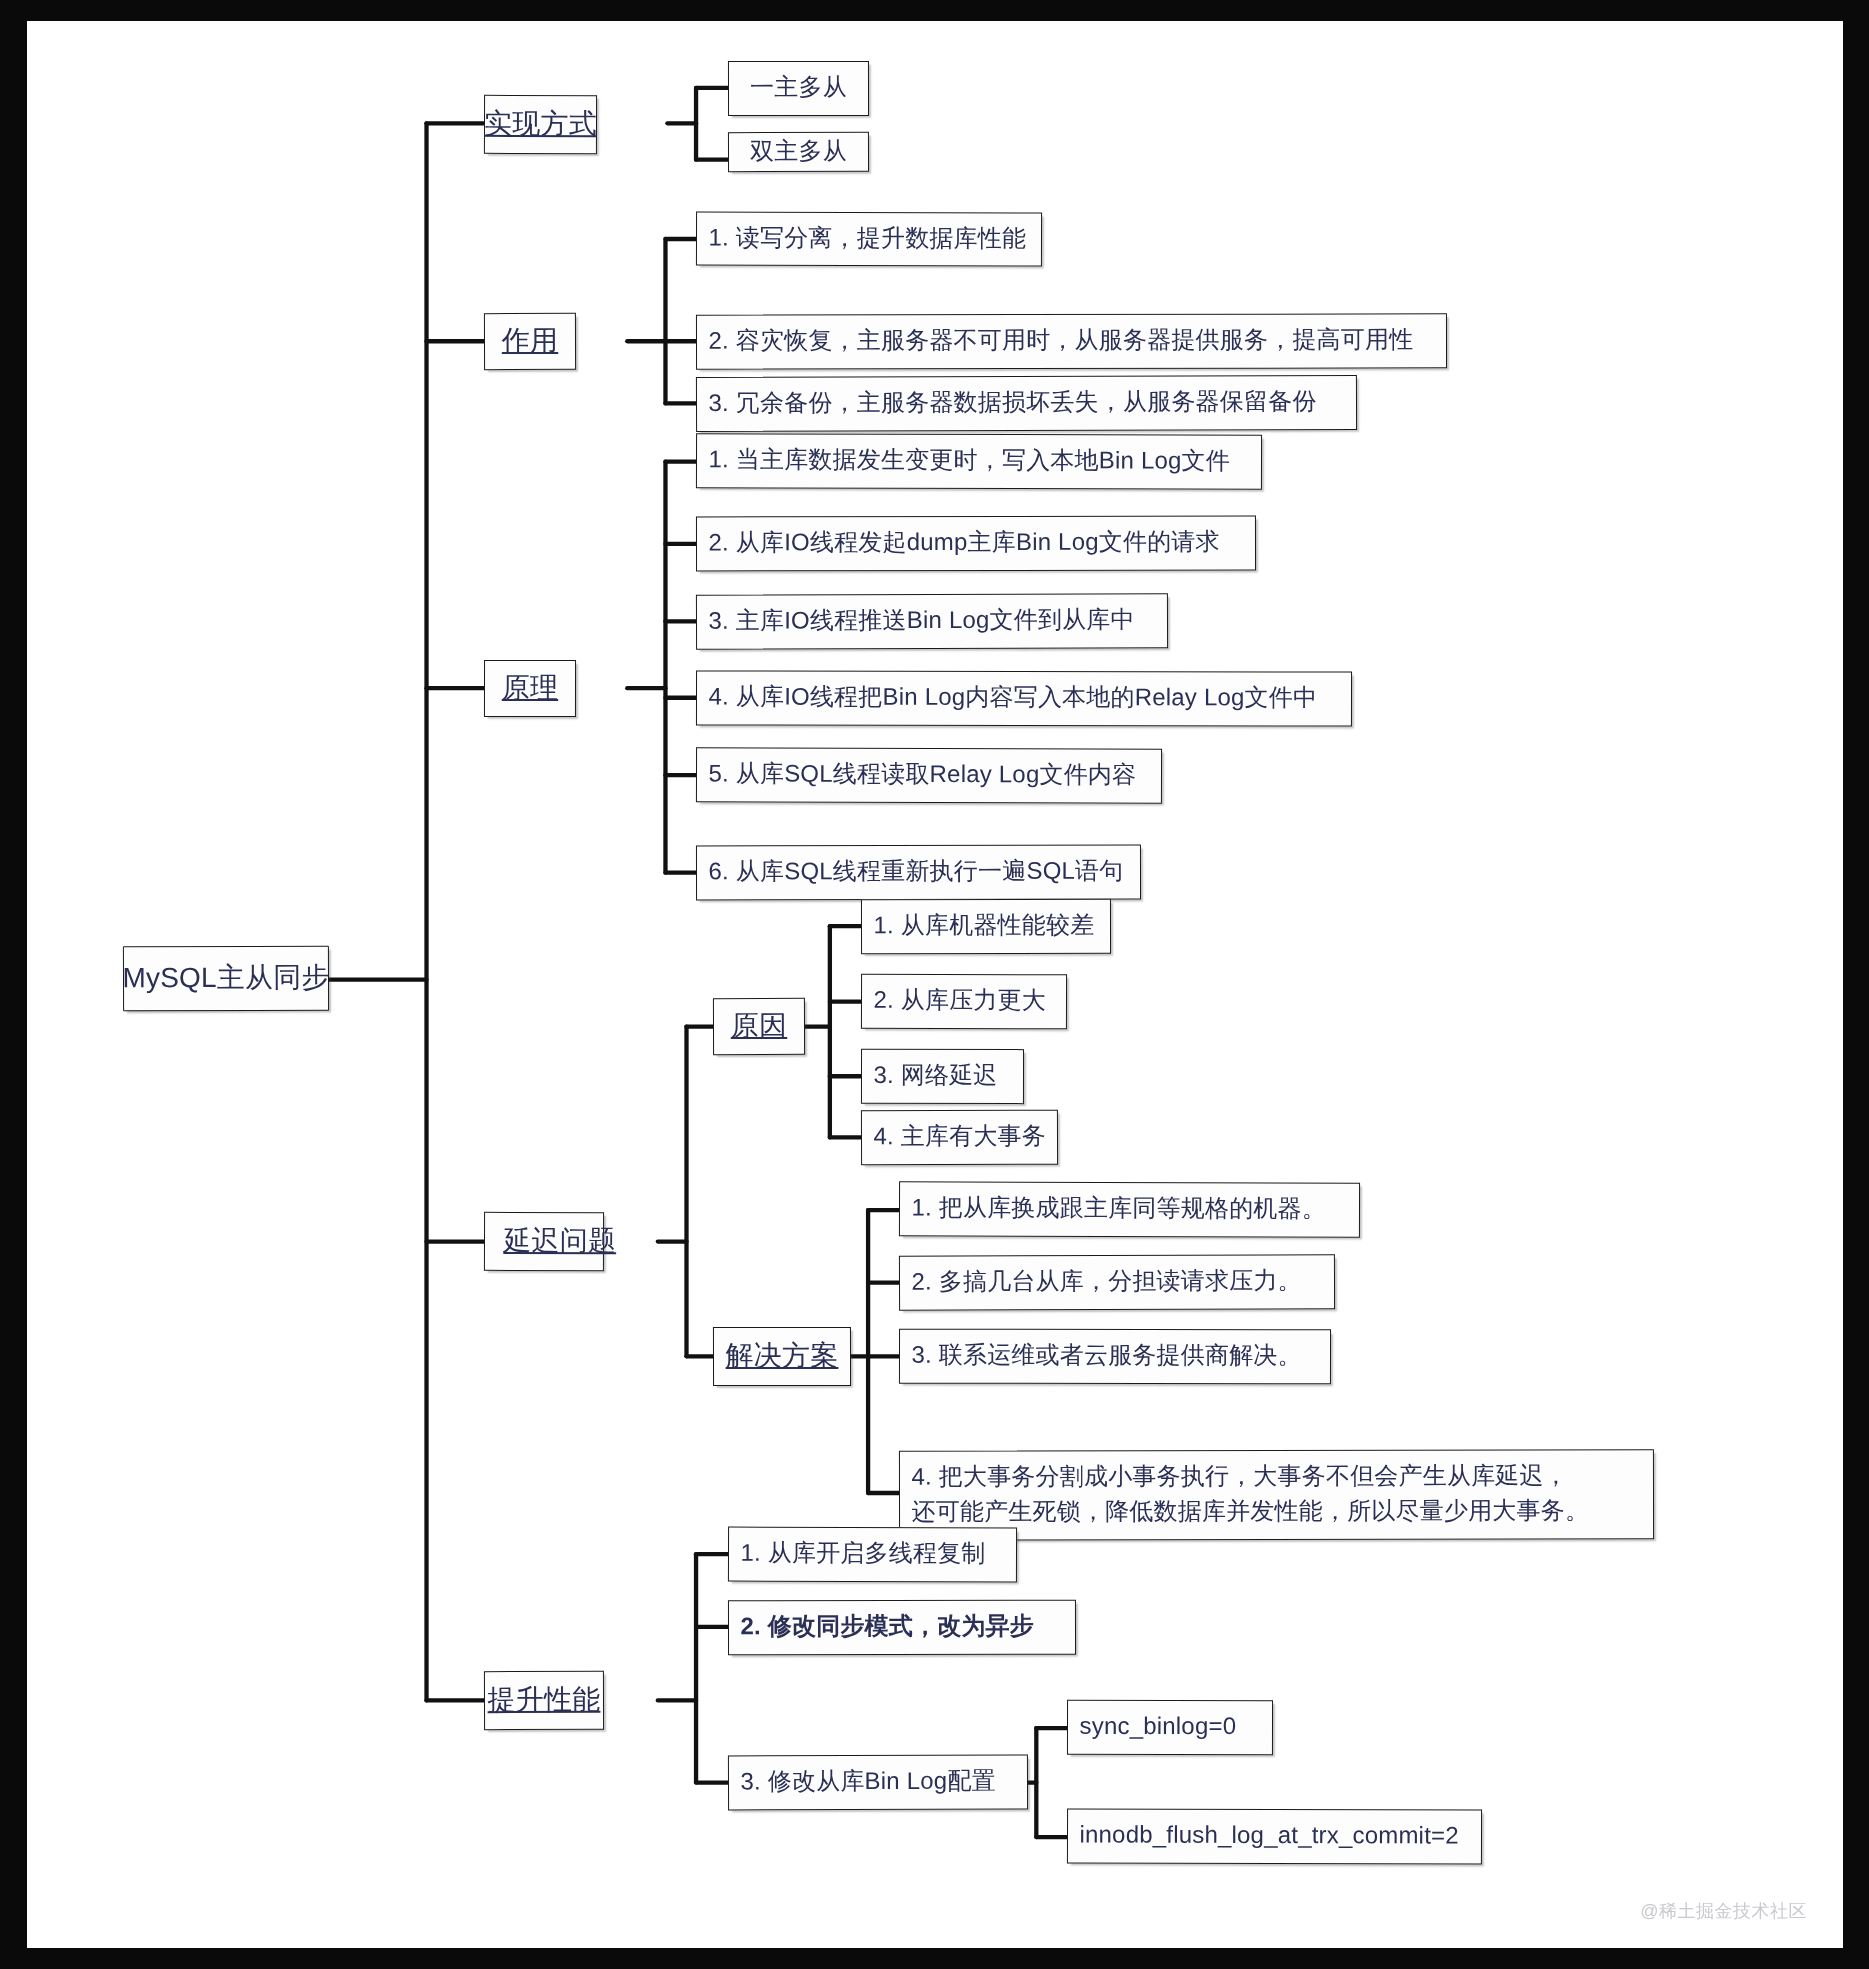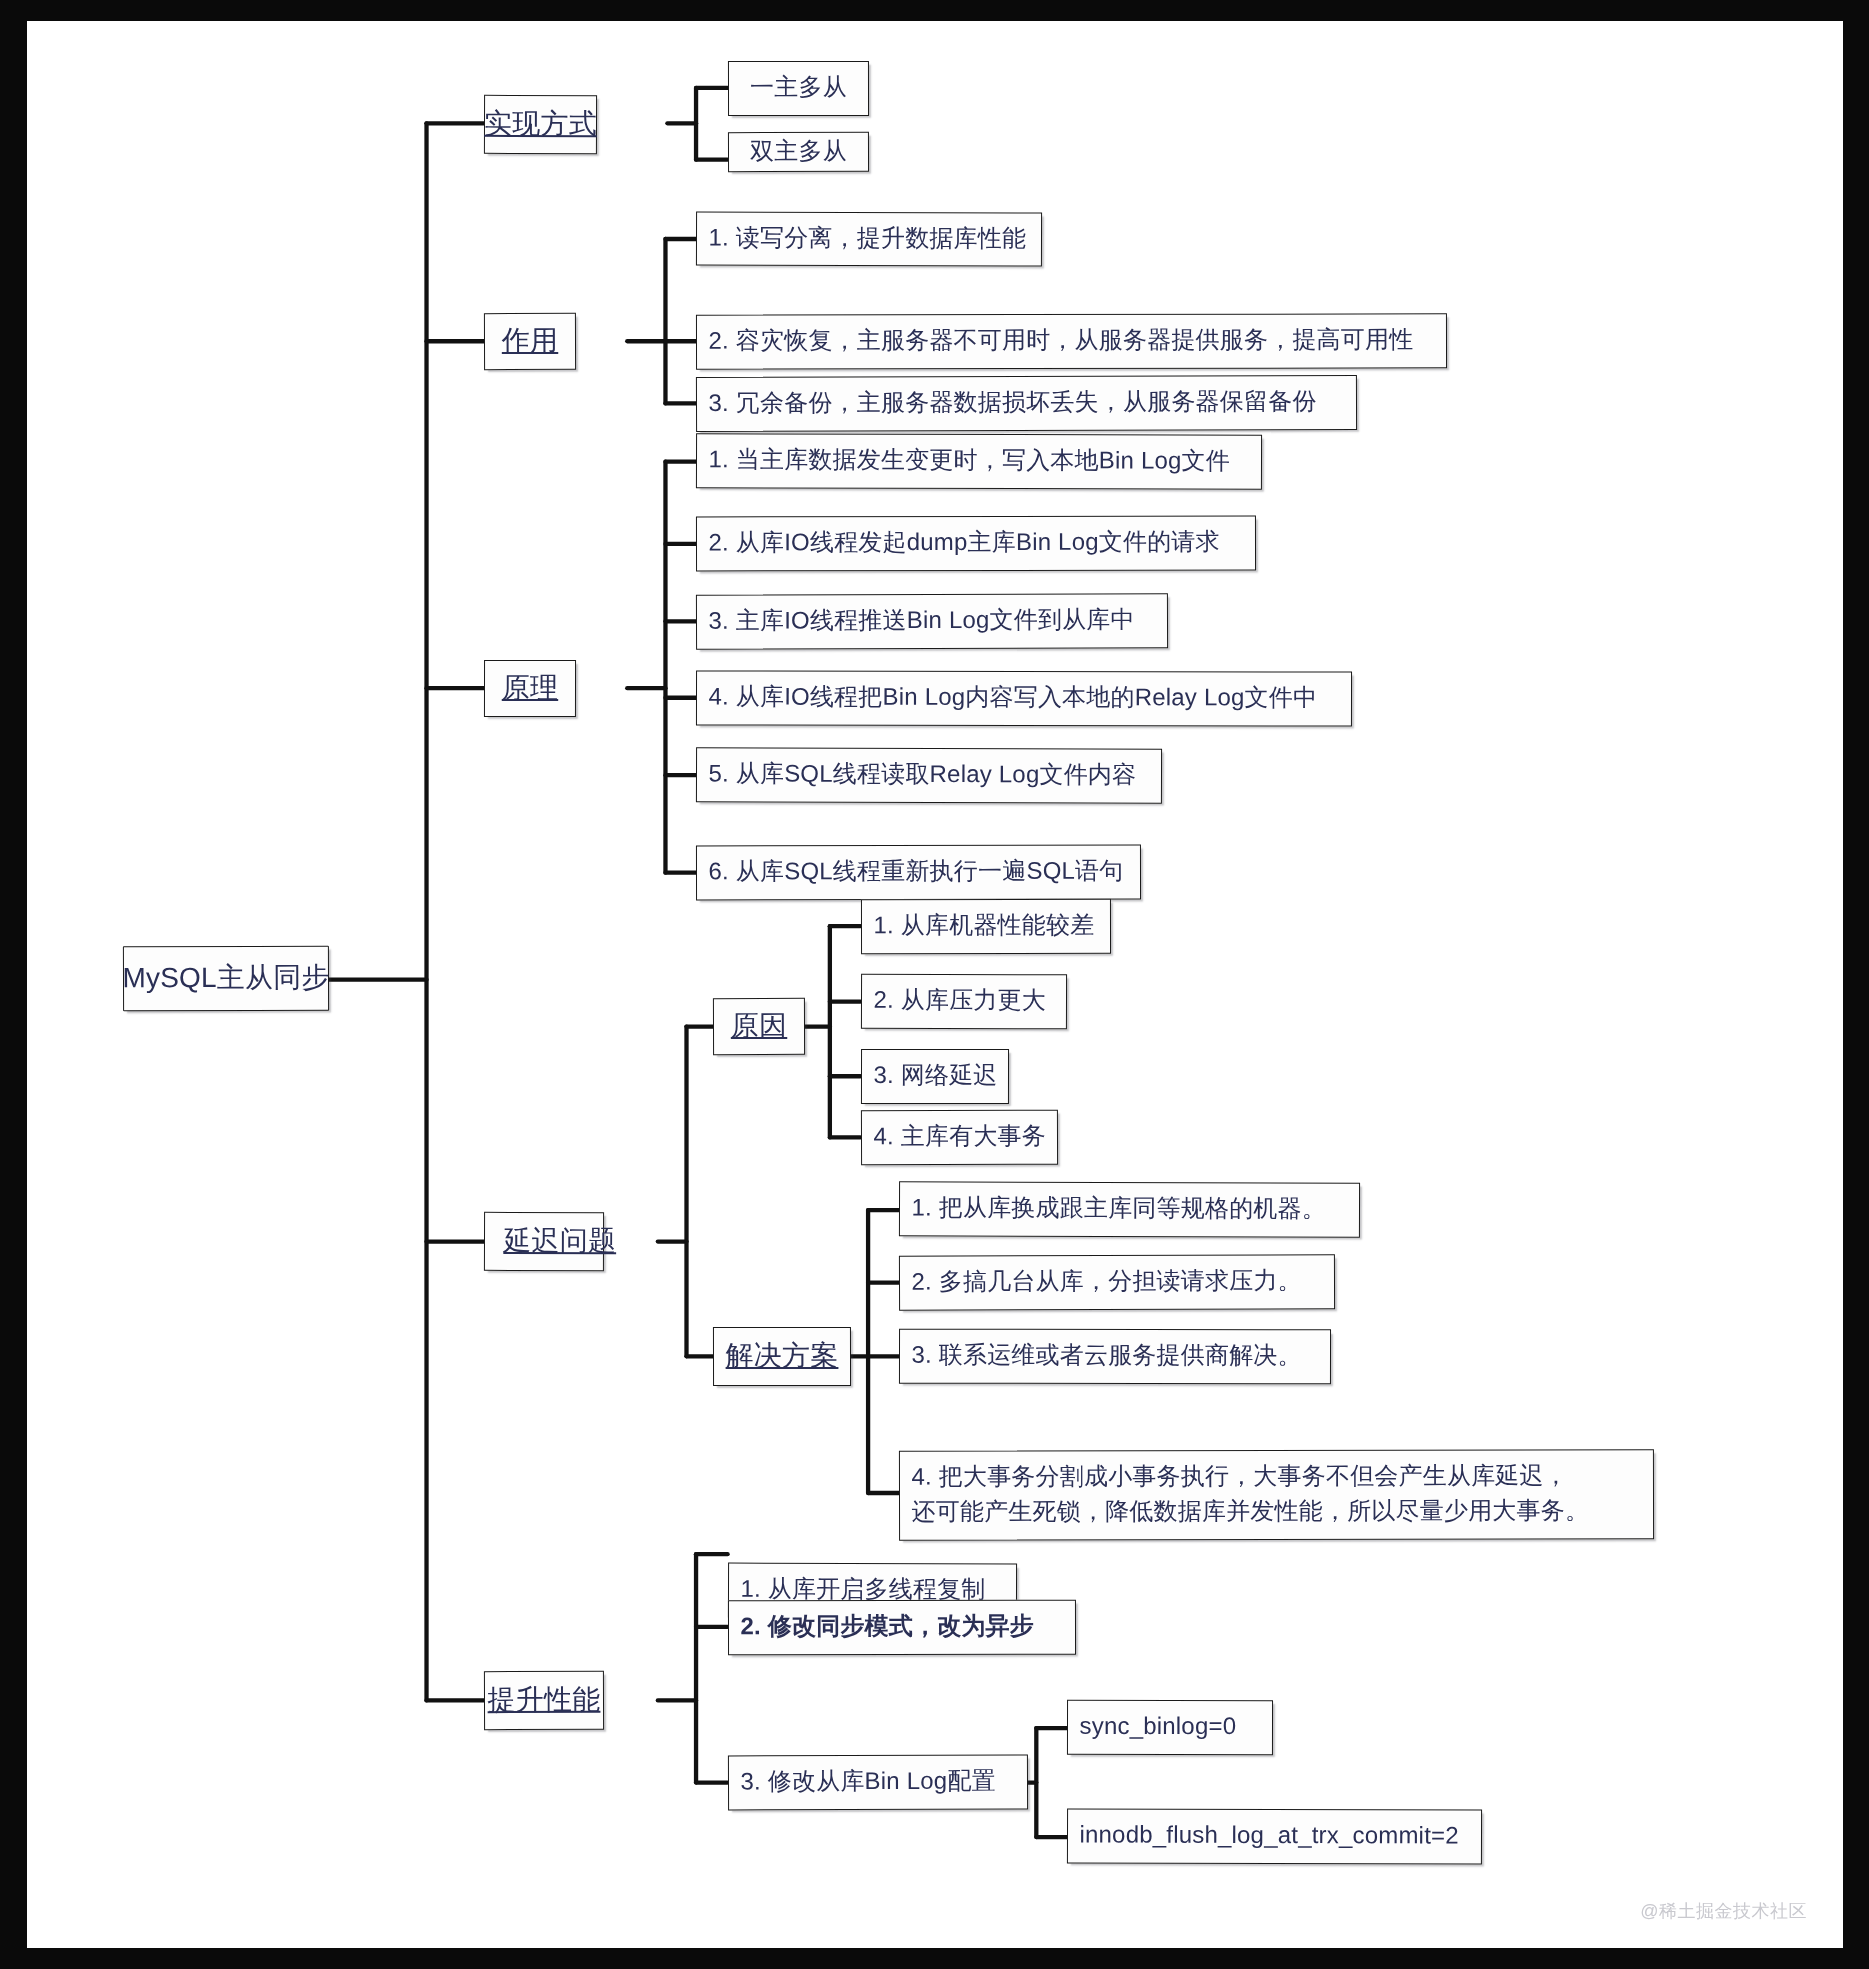--- a/index.html
+++ b/index.html
@@ -152,32 +152,32 @@
   <div class="node leaf sk1" style="left:669px;top:573px;width:472px;height:55px;">3. 主库IO线程推送Bin Log文件到从库中</div>
   <div class="node leaf sk4" style="left:669px;top:650px;width:656px;height:55px;">4. 从库IO线程把Bin Log内容写入本地的Relay Log文件中</div>
   <div class="node leaf sk2" style="left:669px;top:727px;width:466px;height:55px;">5. 从库SQL线程读取Relay Log文件内容</div>
   <div class="node leaf sk3" style="left:669px;top:824px;width:445px;height:55px;">6. 从库SQL线程重新执行一遍SQL语句</div>
 
   <div class="node branch center sk2" style="left:457px;top:1191px;width:120px;height:59px;padding-left:43px;">延迟问题</div>
 
   <div class="node branch center sk1" style="left:686px;top:977px;width:92px;height:57px;">原因</div>
   <div class="node leaf sk3" style="left:834px;top:878px;width:250px;height:55px;">1. 从库机器性能较差</div>
   <div class="node leaf sk2" style="left:834px;top:953px;width:206px;height:55px;">2. 从库压力更大</div>
-  <div class="node leaf sk4" style="left:834px;top:1028px;width:148px;height:55px;">3. 网络延迟</div>
+  <div class="node leaf sk4" style="left:834px;top:1028px;width:163px;height:55px;">3. 网络延迟</div>
   <div class="node leaf sk1" style="left:834px;top:1089px;width:197px;height:55px;">4. 主库有大事务</div>
 
   <div class="node branch center sk3" style="left:686px;top:1306px;width:138px;height:59px;">解决方案</div>
   <div class="node leaf sk2" style="left:872px;top:1161px;width:461px;height:55px;">1. 把从库换成跟主库同等规格的机器。</div>
   <div class="node leaf sk1" style="left:872px;top:1234px;width:436px;height:55px;">2. 多搞几台从库，分担读请求压力。</div>
   <div class="node leaf sk4" style="left:872px;top:1308px;width:432px;height:55px;">3. 联系运维或者云服务提供商解决。</div>
   <div class="node leaf two-line sk3" style="left:872px;top:1429px;width:755px;height:90px;">4. 把大事务分割成小事务执行，大事务不但会产生从库延迟，
 还可能产生死锁，降低数据库并发性能，所以尽量少用大事务。</div>
 
   <div class="node branch center sk1" style="left:457px;top:1650px;width:120px;height:59px;">提升性能</div>
-  <div class="node leaf sk2" style="left:701px;top:1506px;width:289px;height:55px;margin-top:36px;">1. 从库开启多线程复制</div>
+  <div class="node leaf sk2" style="left:701px;top:1506px;width:289px;height:55px;">1. 从库开启多线程复制</div>
   <div class="node leaf sk3" style="left:701px;top:1579px;width:348px;height:55px;font-weight:bold;">2. 修改同步模式，改为异步</div>
   <div class="node leaf sk1" style="left:701px;top:1734px;width:300px;height:55px;">3. 修改从库Bin Log配置</div>
 
   <div class="node leaf mono sk4" style="left:1040px;top:1679px;width:206px;height:55px;">sync_binlog=0</div>
   <div class="node leaf mono sk2" style="left:1040px;top:1788px;width:415px;height:55px;">innodb_flush_log_at_trx_commit=2</div>
 
   <div id="watermark">@稀土掘金技术社区</div>
 
  </div>
 </div>

